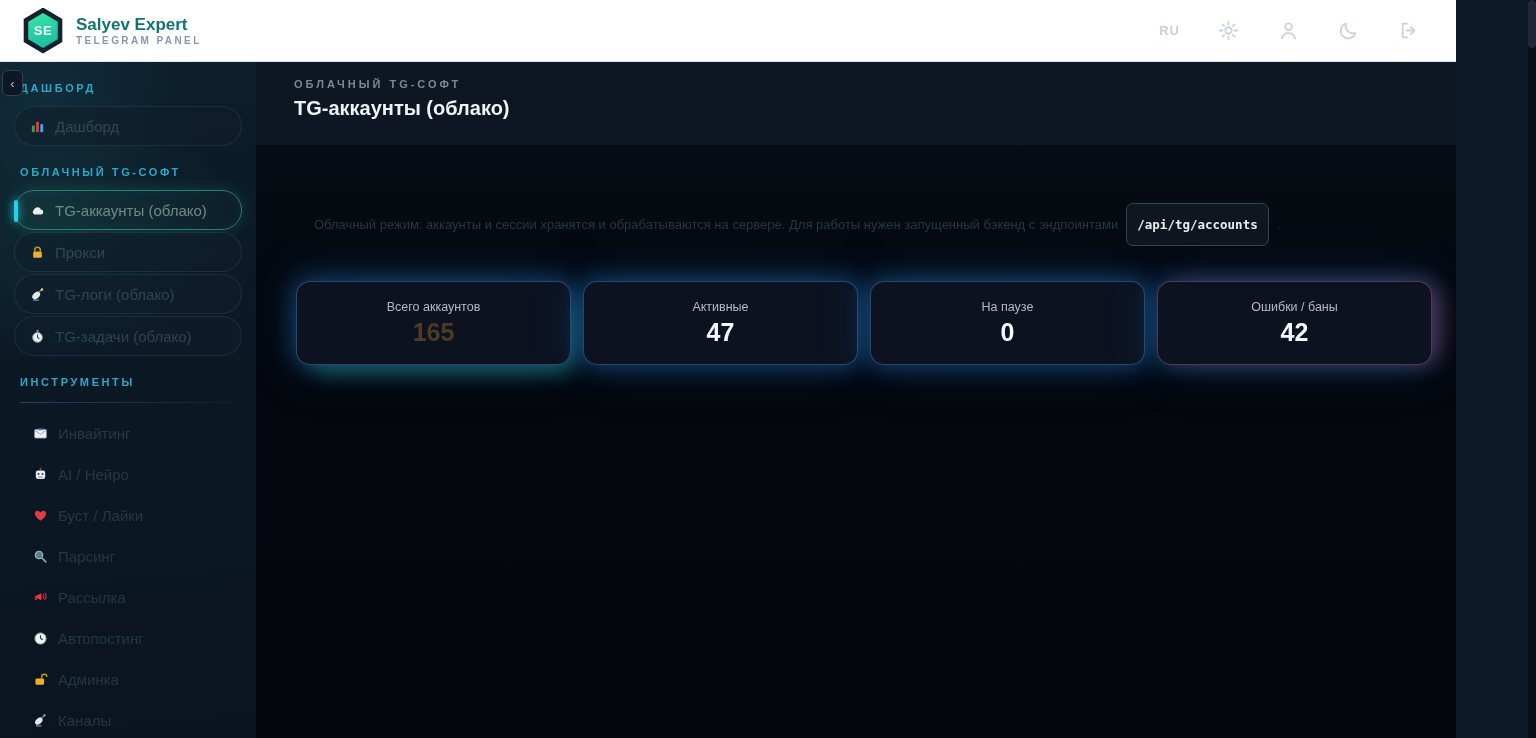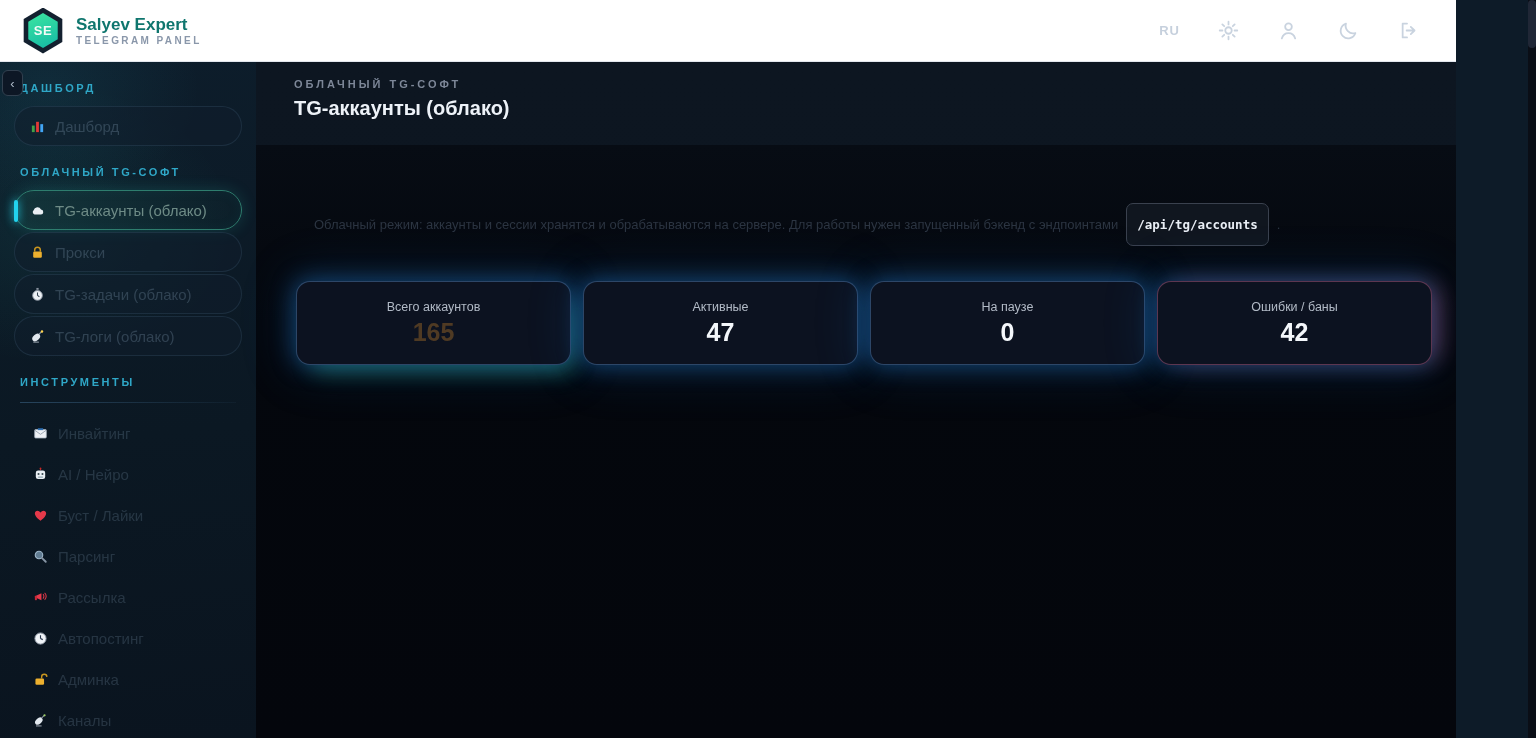--- a/index.html
+++ b/index.html
@@ -158,37 +158,37 @@
                 <svg viewBox="0 0 16 16">
                   <path d="M5 7V5.4a3 3 0 0 1 6 0V7" stroke="#c8951f" stroke-width="1.6" fill="none"></path>
                   <rect x="3.4" y="7" width="9.2" height="6.6" rx="1.3" fill="#edb02e"></rect>
                 </svg>
               </span>
               <span class="nav-label">Прокси</span>
             </div>
             <div class="nav-item pill">
               <span class="nav-ico">
                 <svg viewBox="0 0 16 16">
-                  <rect x="6.8" y="1" width="2.4" height="2" fill="#8a93a0"></rect>
-                  <circle cx="8" cy="9" r="5.2" fill="#edf1f5" stroke="#8a93a0"></circle>
-                  <path d="M8 9V5.8M8 9l2 1.4" stroke="#32404f" stroke-width="1.1" fill="none"></path>
-                </svg>
-              </span>
-              <span class="nav-label">TG-задачи (облако)</span>
-            </div>
-            <div class="nav-item pill">
-              <span class="nav-ico">
-                <svg viewBox="0 0 16 16">
                   <ellipse cx="6.6" cy="9" rx="4.8" ry="3.2" fill="#e2e8ee" transform="rotate(-42 6.6 9)"></ellipse>
                   <path d="M9.5 5.8 12.6 2.6" stroke="#9aa4b0" stroke-width="1.1"></path>
                   <circle cx="12.8" cy="2.6" r="1.3" fill="#ffd54f"></circle>
                   <path d="M3.5 14h6" stroke="#9aa4b0" stroke-width="1.1"></path>
                 </svg>
               </span>
               <span class="nav-label">TG-логи (облако)</span>
+            </div>
+            <div class="nav-item pill">
+              <span class="nav-ico">
+                <svg viewBox="0 0 16 16">
+                  <rect x="6.8" y="1" width="2.4" height="2" fill="#8a93a0"></rect>
+                  <circle cx="8" cy="9" r="5.2" fill="#edf1f5" stroke="#8a93a0"></circle>
+                  <path d="M8 9V5.8M8 9l2 1.4" stroke="#32404f" stroke-width="1.1" fill="none"></path>
+                </svg>
+              </span>
+              <span class="nav-label">TG-задачи (облако)</span>
             </div>
             <div class="sec-label">ИНСТРУМЕНТЫ</div>
             <div class="sec-divider"></div>
             <div class="nav-item">
               <span class="nav-ico">
                 <svg viewBox="0 0 16 16">
                   <rect x="1.8" y="3.8" width="12.4" height="9" rx="1" fill="#eef1f5" stroke="#aab4c0" stroke-width=".8"></rect>
                   <path d="M2 4.6l6 4.3 6-4.3" stroke="#9aa4b0" fill="none"></path>
                   <rect x="5.2" y="2.4" width="5.6" height="2" fill="#2e6fb3"></rect>
                 </svg>

